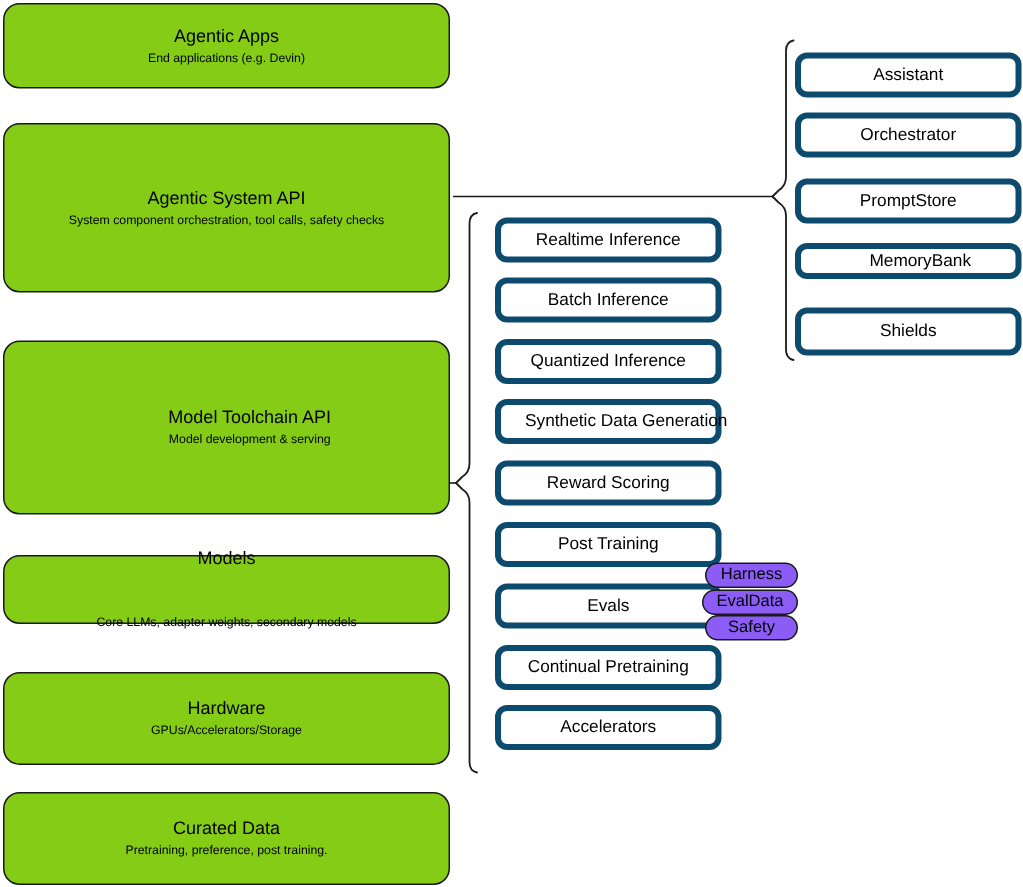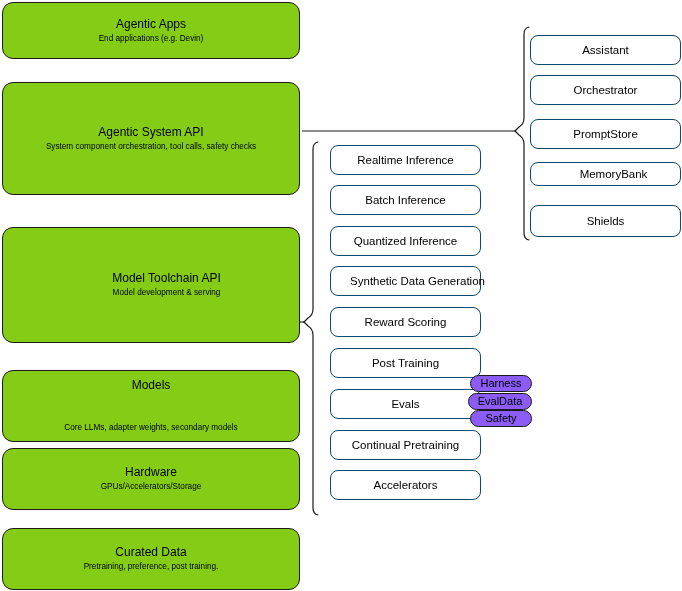--- a/index.html
+++ b/index.html
@@ -40,21 +40,21 @@
     font-size: 8.2px;
     line-height: 12px;
     color: #000;
     white-space: nowrap;
     margin-top: 1px;
   }
   
   .chip {
     position: absolute;
     box-sizing: border-box;
-    border: 1px solid #0c4a6e;
+    border: 4px solid #0c4a6e;
     border-radius: 8px;
     background: #ffffff;
     display: flex;
     align-items: center;
     justify-content: center;
     font-size: 11.5px;
     line-height: 14px;
     color: #000;
     white-space: nowrap;
   }
@@ -96,21 +96,21 @@
   <div class="box" style="left:2px; top:82px; width:298px; height:113px;">
     <div class="title">Agentic System API</div>
     <div class="subtitle">System component orchestration, tool calls, safety checks</div>
   </div>
 
   <div class="box" style="left:2px; top:227px; width:298px; height:116px;padding-left:31px;">
     <div class="title">Model Toolchain API</div>
     <div class="subtitle">Model development &amp; serving</div>
   </div>
 
-  <div class="box" style="left:2px; top:370px; width:298px; height:72px;gap:28px;">
+  <div class="box" style="left:2px; top:370px; width:298px; height:46px;gap:28px;">
     <div class="title">Models</div>
     <div class="subtitle">Core LLMs, adapter weights, secondary models</div>
   </div>
 
   <div class="box" style="left:2px; top:448px; width:298px; height:62px;">
     <div class="title">Hardware</div>
     <div class="subtitle">GPUs/Accelerators/Storage</div>
   </div>
 
   <div class="box" style="left:2px; top:528px; width:298px; height:62px;">

